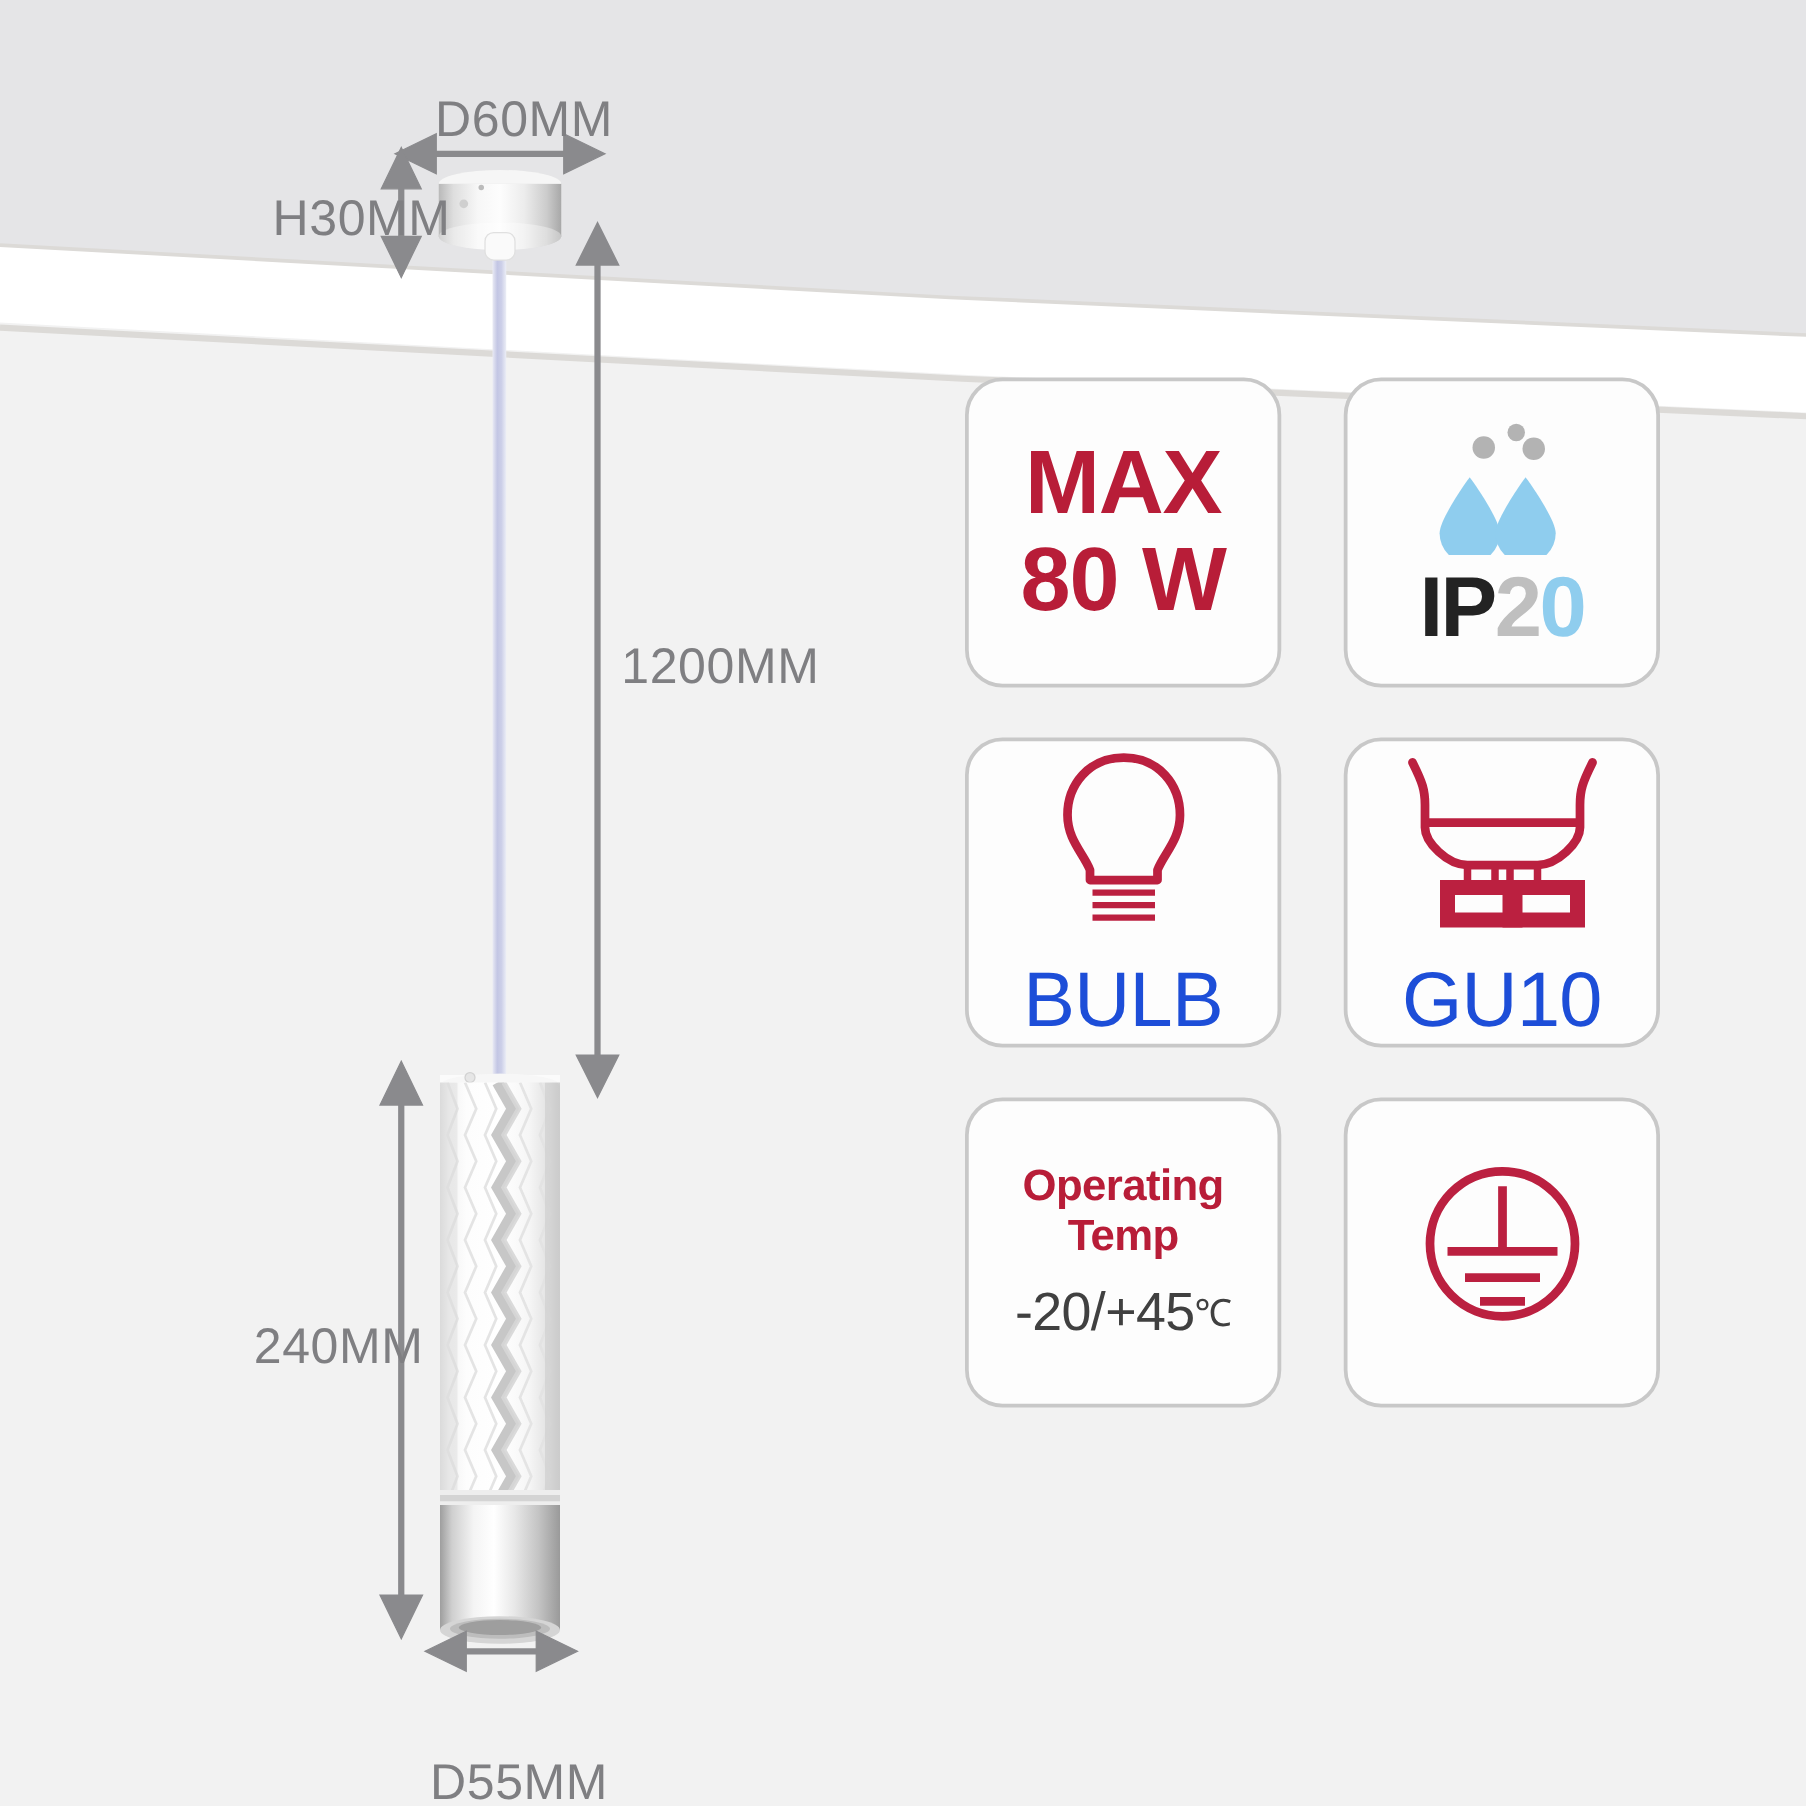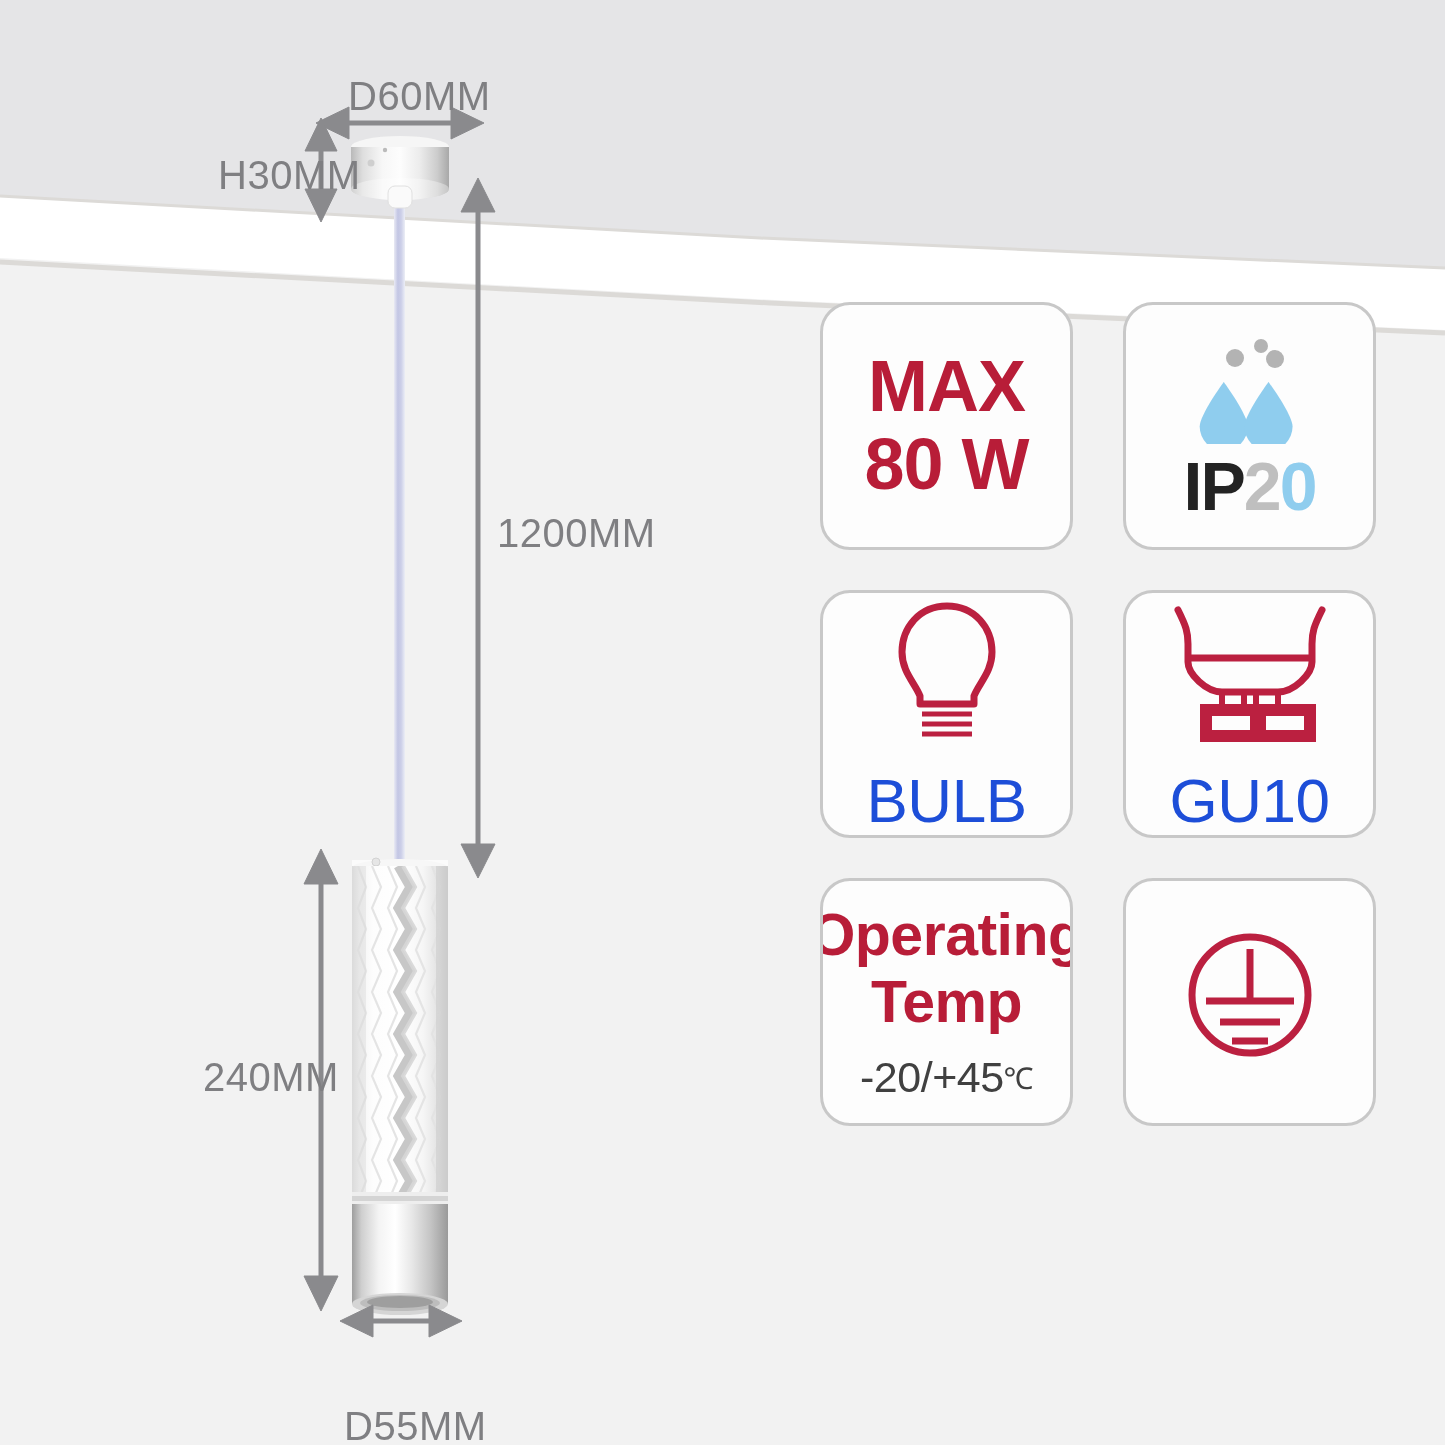--- a/index.html
+++ b/index.html
@@ -45,21 +45,21 @@
   }
   .dim-d60  { left: 348px; top: 74px; }
   .dim-h30  { left: 218px; top: 153px; }
   .dim-1200 { left: 497px; top: 511px; }
   .dim-240  { left: 203px; top: 1055px; }
   .dim-d55  { left: 344px; top: 1404px; }
 
   
   .badges {
     position: absolute;
-    left: 820px;
+    left: 772px;
     top: 302px;
     width: 556px;
     display: grid;
     grid-template-columns: 253px 253px;
     grid-template-rows: 248px 248px 248px;
     column-gap: 50px;
     row-gap: 40px;
   }
   .badge {
     background: #fdfdfd;
@@ -102,21 +102,21 @@
     color: #1d4ed8;
     line-height: 1;
     margin-top: 24px;
     letter-spacing: -0.5px;
   }
 
   .op-title {
     color: #b81d38;
     font-family: "Liberation Sans", sans-serif;
     font-weight: bold;
-    font-size: 59px;
+    font-size: 35px;
     line-height: 1.12;
     text-align: center;
     letter-spacing: -0.5px;
   }
   .op-value {
     color: #404040;
     font-family: "Liberation Sans", sans-serif;
     font-size: 43px;
     margin-top: 18px;
     letter-spacing: -0.5px;

